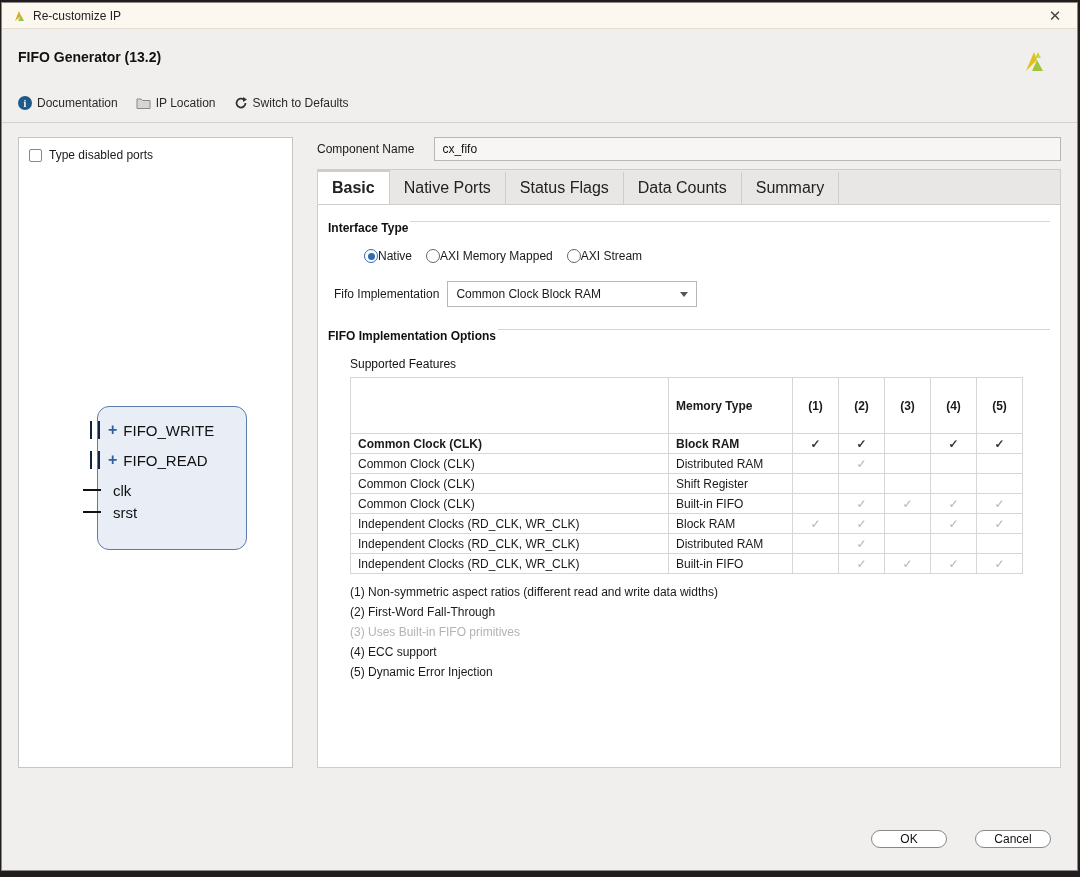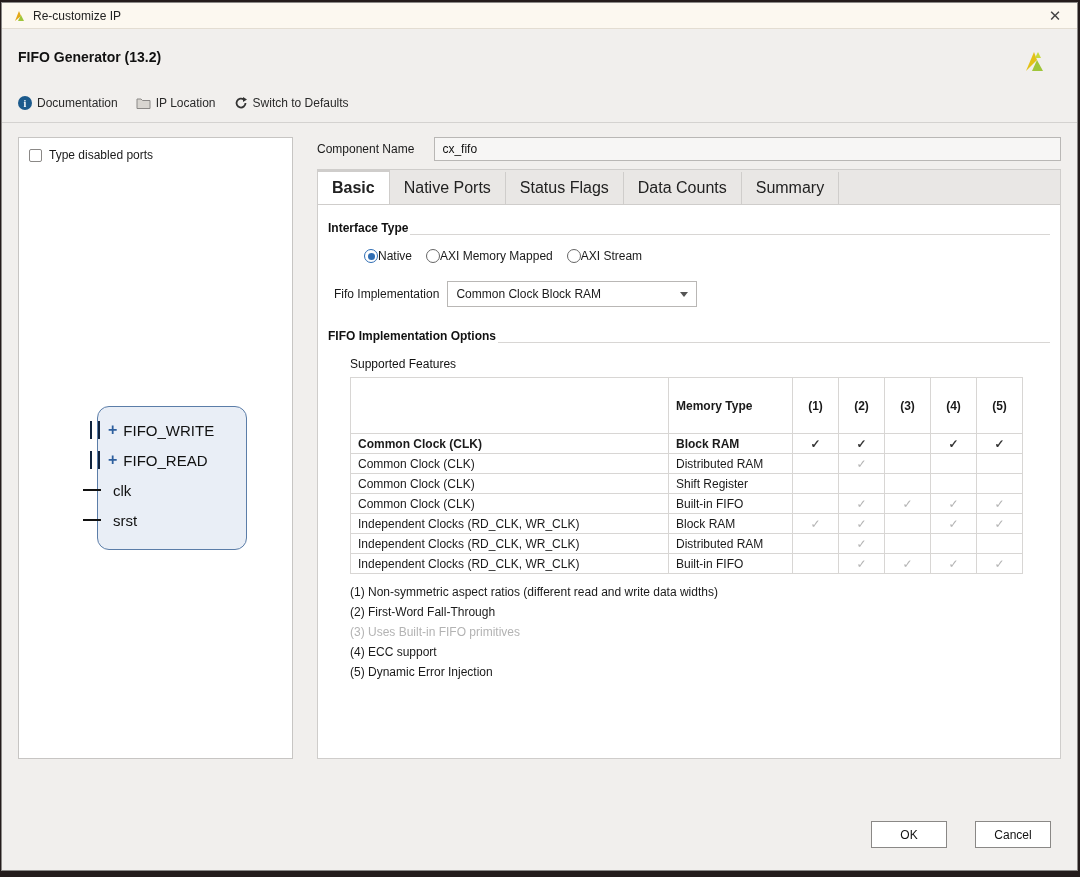--- a/index.html
+++ b/index.html
@@ -84,21 +84,21 @@
   }
   .tab{
     padding:7px 14px; border-right:1px solid #cfcdcb; color:#222; background:#e9e7e5;
     cursor:default; font-size:16px;
   }
   .tab.selected{ background:#ffffff; font-weight:bold; border-top:2px solid #cfcdcb; margin-bottom:-1px; padding-bottom:8px; }
   .tabcontent{
     flex:1 1 auto; background:#ffffff; border:1px solid #cfcdcb; padding:16px 10px 10px 10px;
     overflow:hidden;
   }
-  .section-head{ display:flex; align-items:flex-end; gap:2px; margin-bottom:14px; }
+  .section-head{ display:flex; align-items:flex-start; gap:2px; margin-bottom:14px; }
   .section-title{ font-weight:bold; white-space:nowrap; color:#111; }
   .section-rule{ flex:1; height:1px; background:#d8d6d4; }
   
   .radio-group{ display:flex; align-items:center; gap:14px; margin:2px 0 18px 36px; }
   .radio-item{ display:flex; align-items:flex-start; cursor:default; }
   .radio{
     width:14px; height:14px; border-radius:50%; border:1px solid #666; background:#fff;
     display:inline-flex; align-items:center; justify-content:center;
   }
   .radio.on{ border-color:#2f6db3; }
@@ -131,21 +131,21 @@
   
   .footnotes{ margin:8px 0 0 22px; }
   .footnote{ line-height:20px; color:#1a1a1a; }
   .footnote.disabled{ color:#b3b3b3; }
   
   .footer{
     flex:0 0 auto; display:flex; justify-content:flex-end; gap:28px;
     padding:22px 26px 22px 16px; align-items:center;
   }
   .btn{
-    min-width:76px; height:27px; background:#fff; border:1px solid #8a8886; border-radius:0;
+    min-width:76px; height:18px; background:#fff; border:1px solid #8a8886; border-radius:10px;
     font-family:"Liberation Sans", sans-serif; font-size:12px; color:#111;
     display:inline-flex; align-items:center; justify-content:center; cursor:default;margin-top:40px;
   }
 </style>
 </head>
 <body>
 
 <div class="dialog">
 
   <div class="titlebar">
@@ -205,21 +205,21 @@
             </div>
             <div class="port-row" style="top: 50px;">
               <span class="bus-glyph"></span>
               <span class="plus">+</span>
               <span class="port-label">FIFO_READ</span>
             </div>
             <div class="port-row" style="top: 80px;">
               <span class="pin-glyph"></span>
               <span class="pin-label">clk</span>
             </div>
-            <div class="port-row" style="top: 110px;">
+            <div class="port-row" style="top: 102px;">
               <span class="pin-glyph"></span>
               <span class="pin-label">srst</span>
             </div>
           </div>
       </div>
     </div>
 
     <div class="right-panel">
 
       <div class="comp-row">

